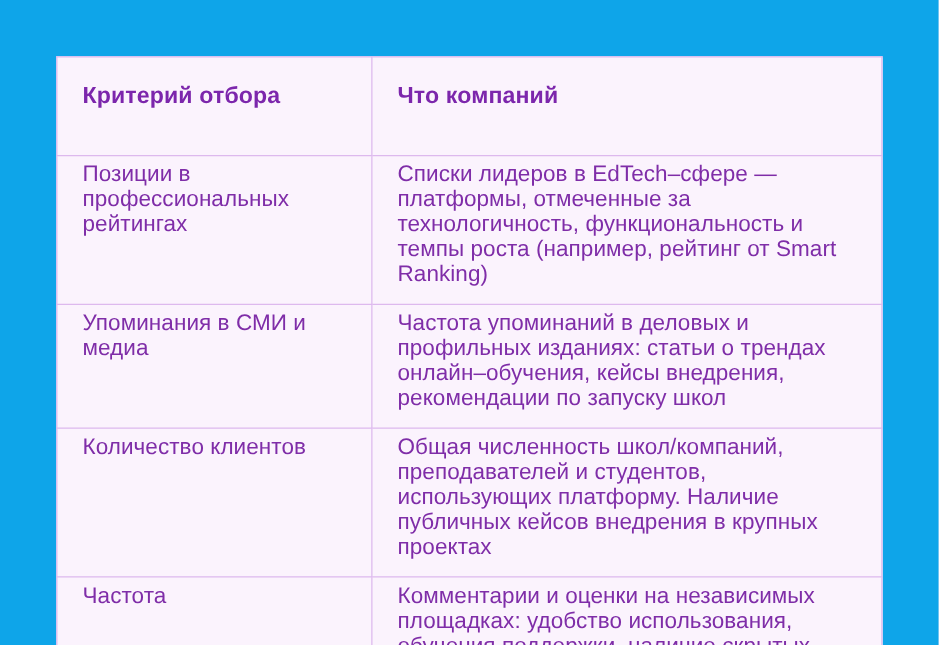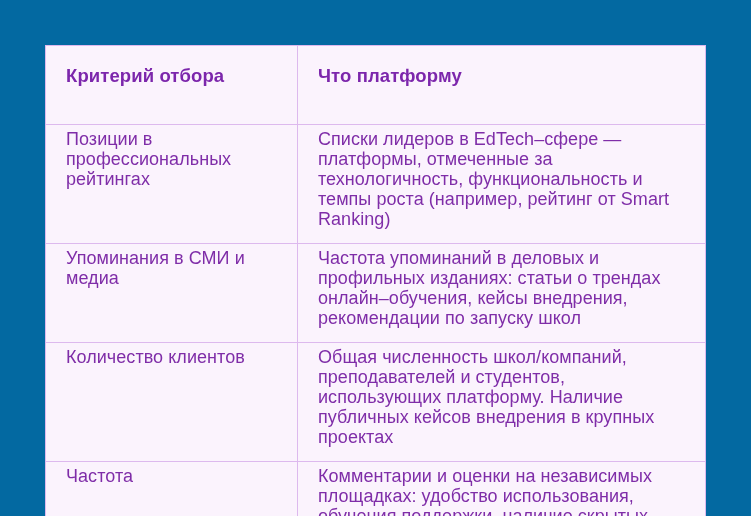--- a/index.html
+++ b/index.html
@@ -11,21 +11,21 @@
     height: 516px;
     background: #F7EAFB;
     font-family: "Liberation Sans", sans-serif;
     overflow: hidden;
   }
 
   .page {
     position: relative;
     width: 751px;
     height: 516px;
-    background: #0369a1;
+    background: #0ea5e9;
   }
 
   .table-wrap {
     position: absolute;
     left: 45px;
     top: 45px;
     width: 660px;
     height: 425px;
   }
 
@@ -88,21 +88,21 @@
       <colgroup>
         <col class="col-criterion">
         <col class="col-considered">
       </colgroup>
       <thead>
         <tr>
           <th class="head-cell">
             <span class="cell-text">Критерий отбора</span>
           </th>
           <th class="head-cell">
-            <span class="cell-text">Что платформу</span>
+            <span class="cell-text">Что компаний</span>
           </th>
         </tr>
       </thead>
       <tbody>
         <tr class="row-1">
           <td class="body-cell criterion">
             <span class="cell-text">Позиции в профессиональных рейтингах</span>
           </td>
           <td class="body-cell considered">
             <span class="cell-text">Списки лидеров в EdTech–сфере — платформы, отмеченные за технологичность, функциональность и темпы роста (например, рейтинг от Smart Ranking)</span>

